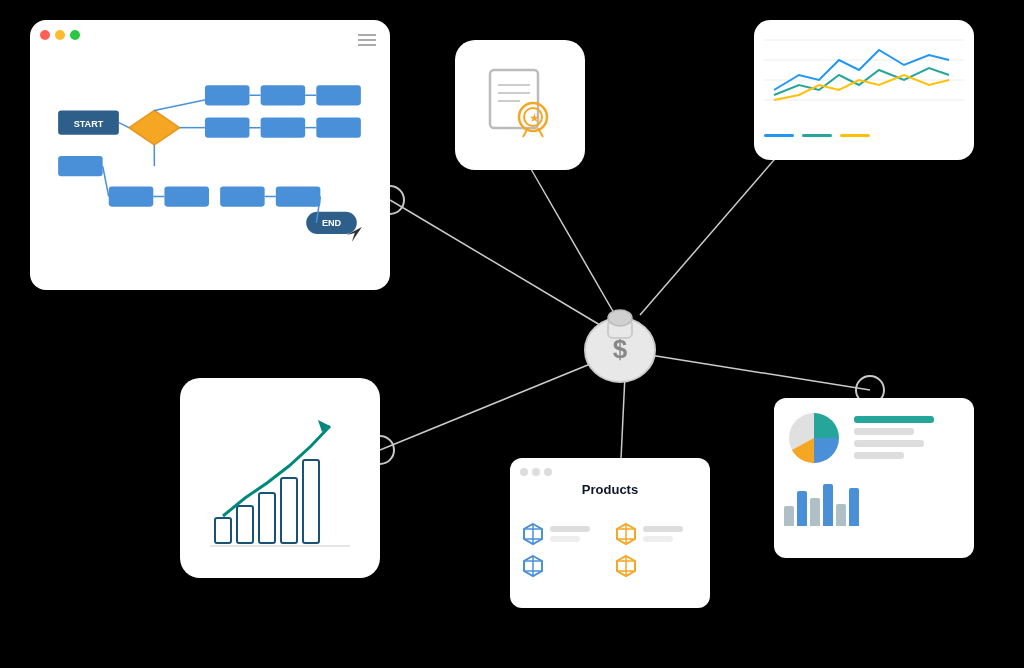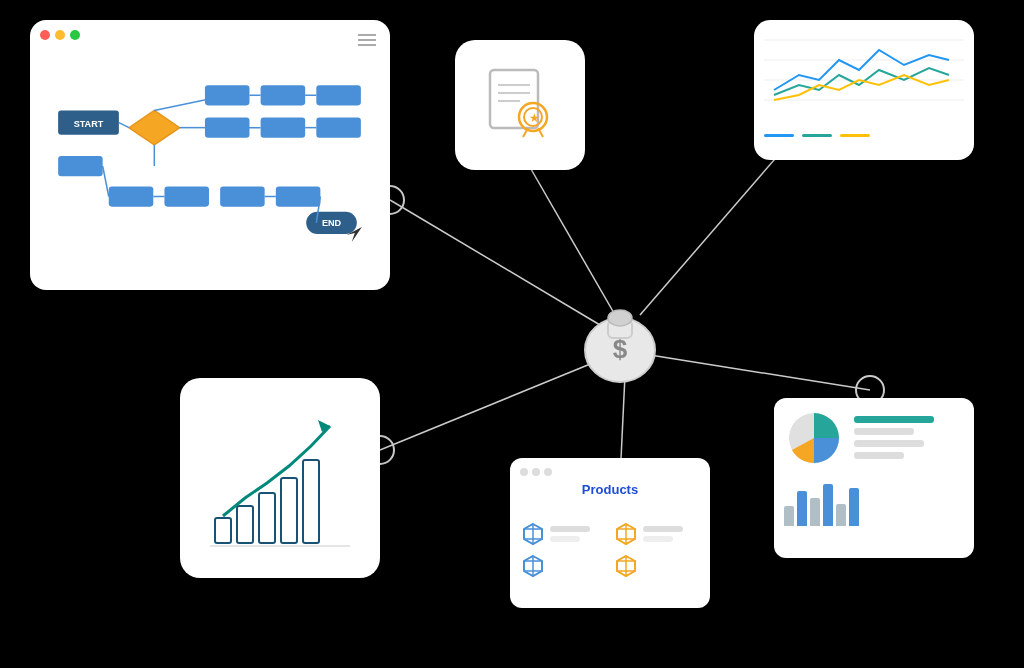--- a/index.html
+++ b/index.html
@@ -145,21 +145,21 @@
       width: 8px;
       height: 8px;
       border-radius: 50%;
       background: #ddd;
     }
 
     .products-title {
       text-align: center;
       font-size: 13px;
       font-weight: 600;
-      color: #1d4ed8;
+      color: #0f172a;
       margin-bottom: 24px;
     }
 
     .products-grid {
       display: grid;
       grid-template-columns: 1fr 1fr;
       gap: 6px;
     }
 
     .product-item {

